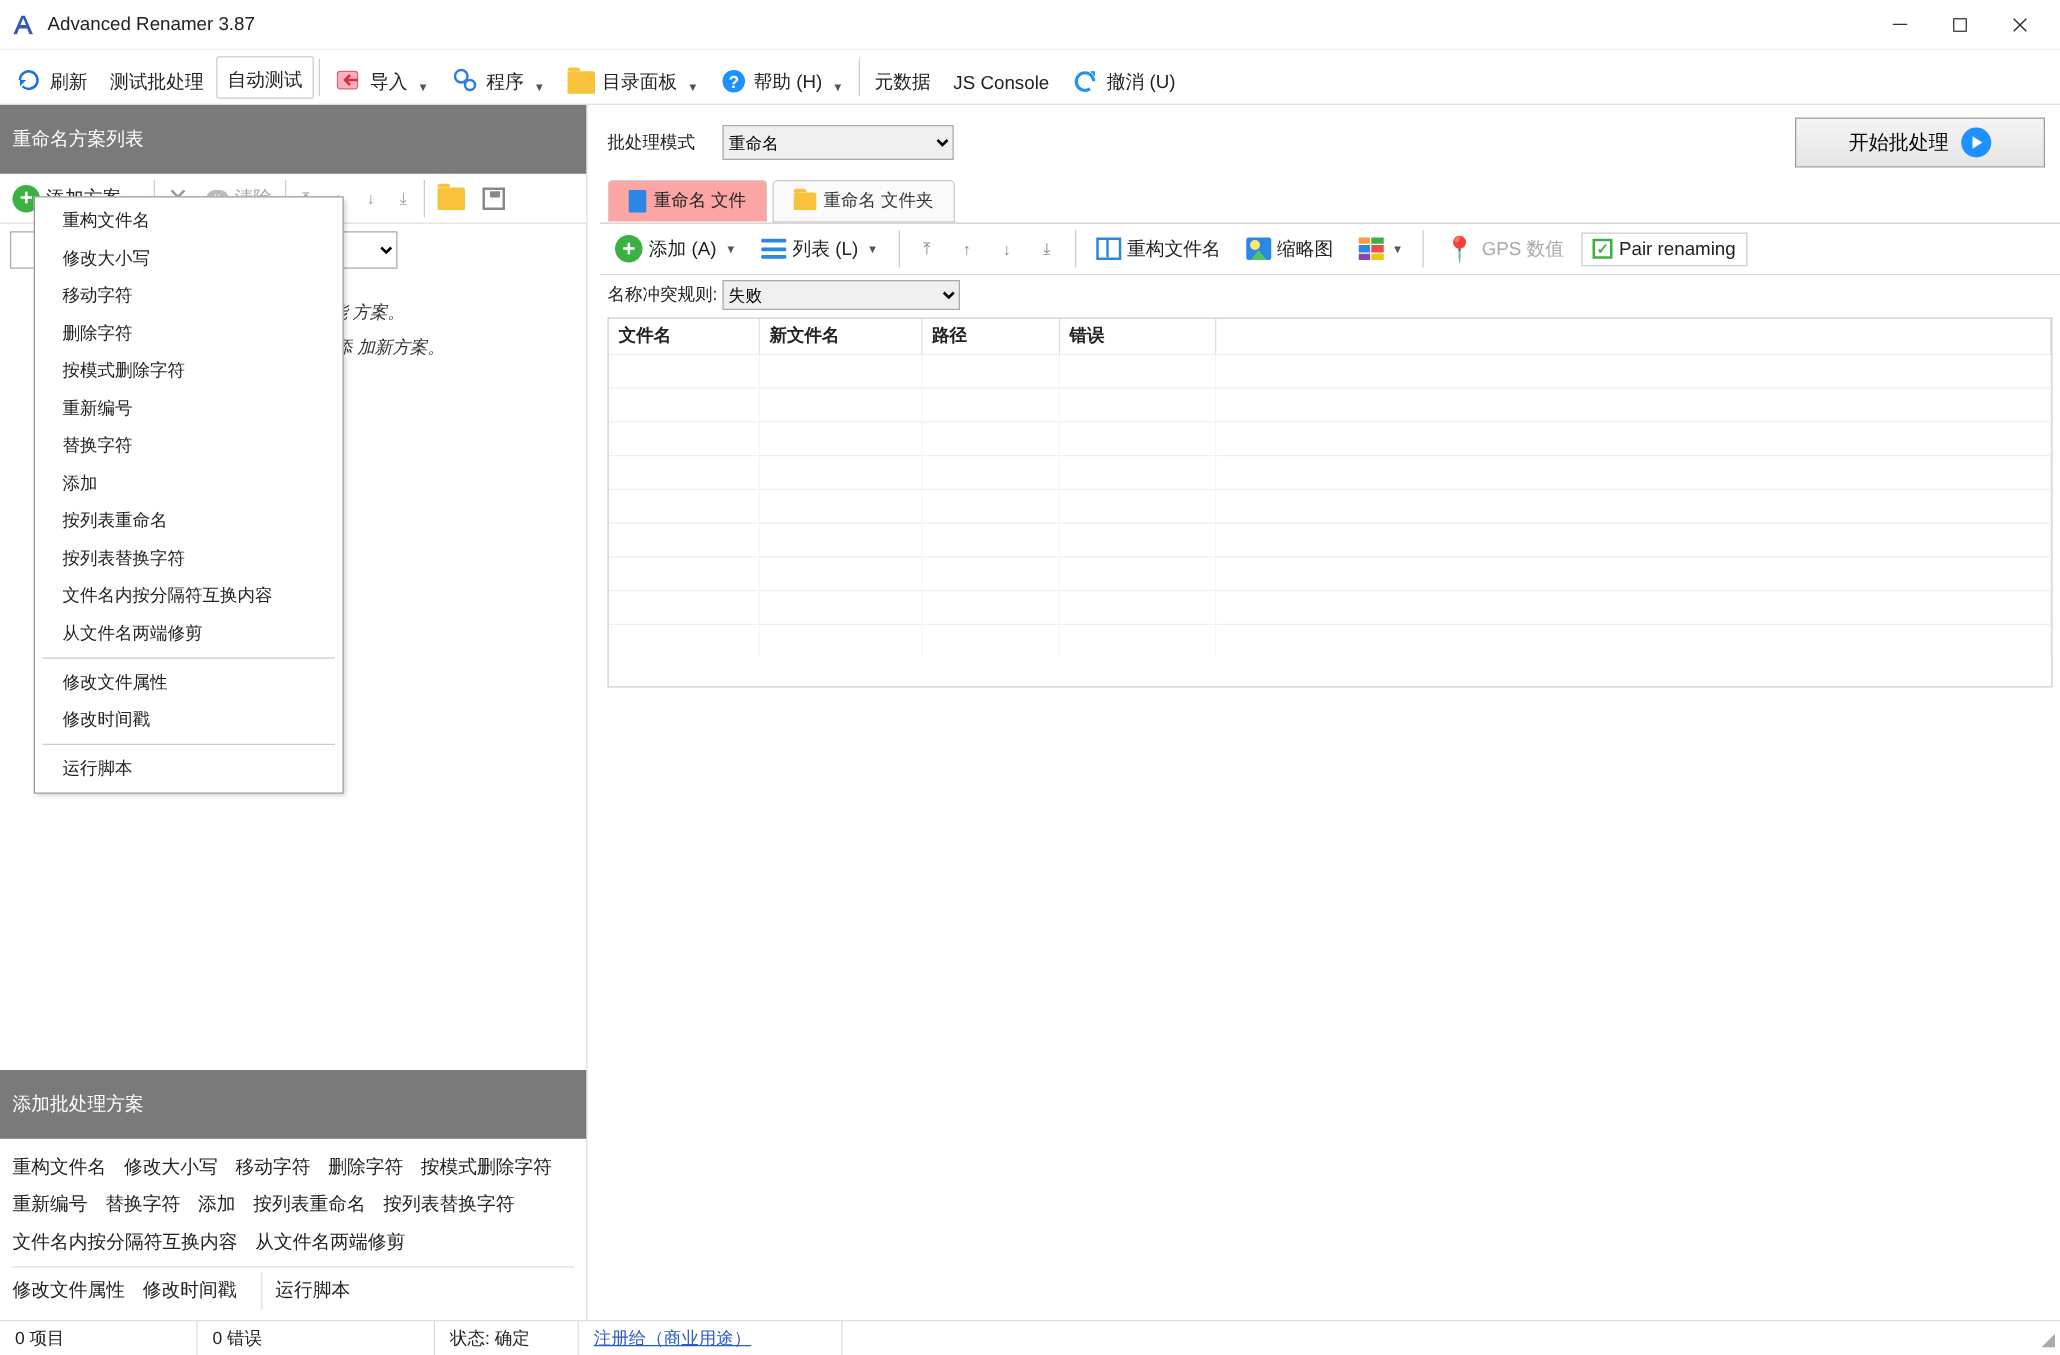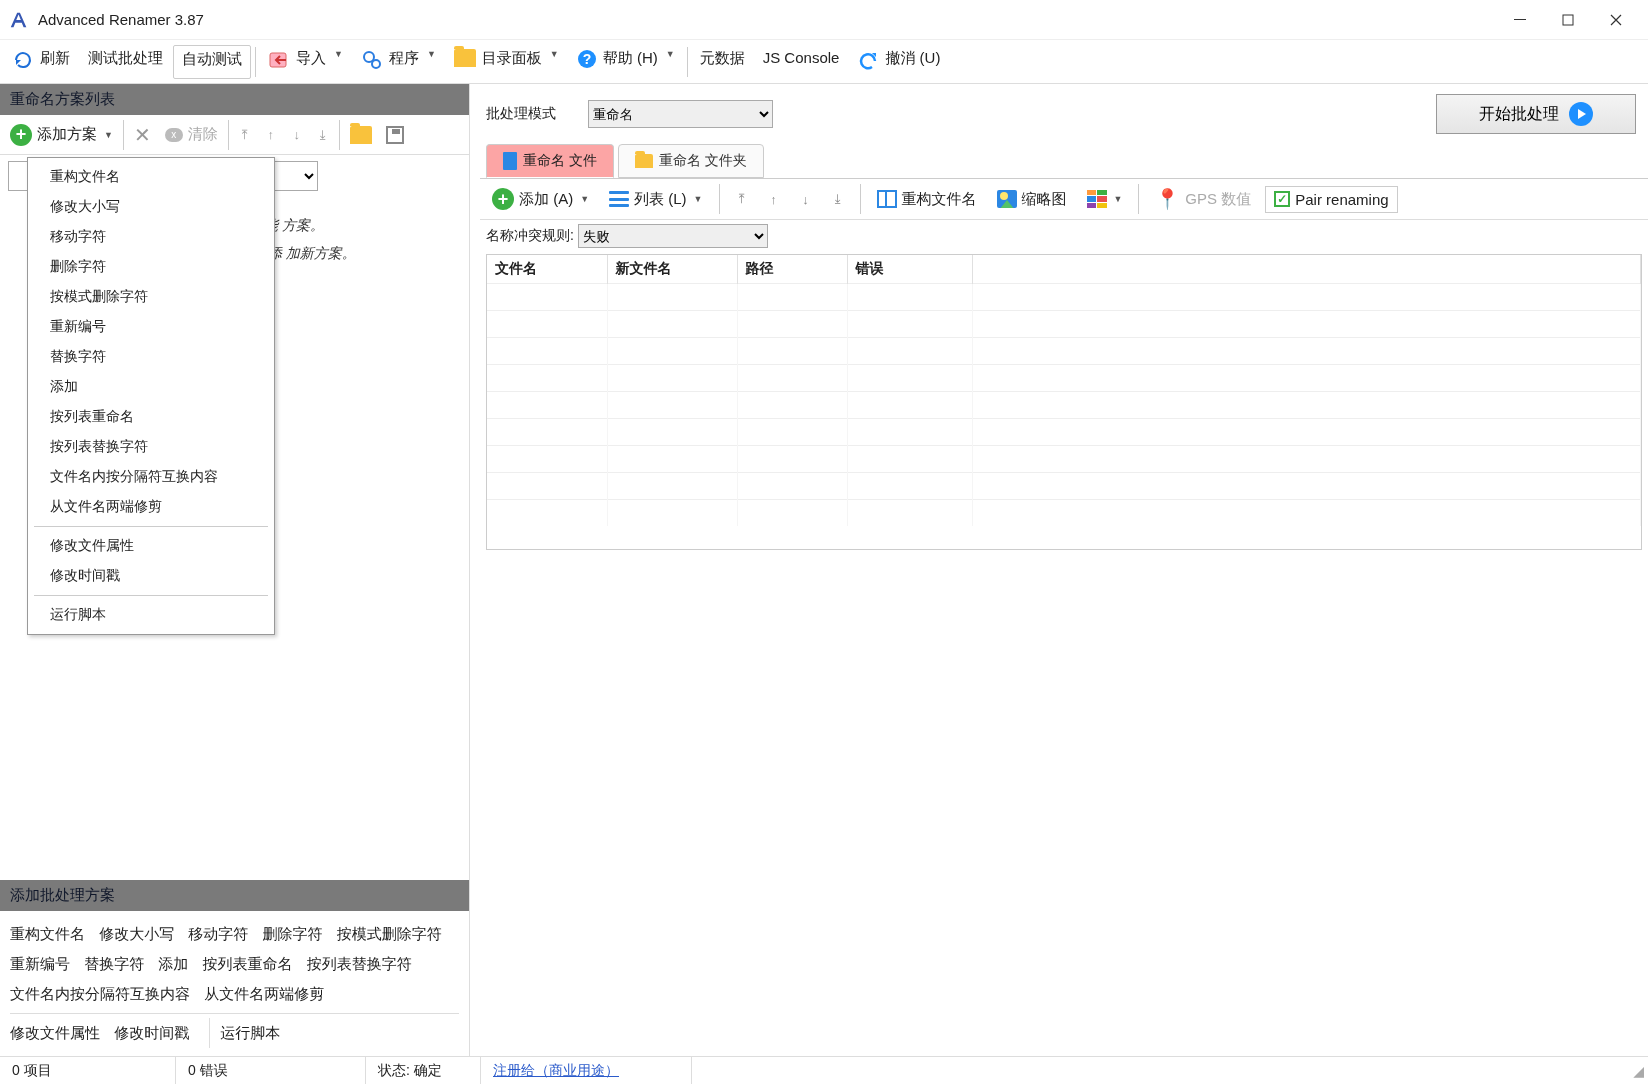--- a/index.html
+++ b/index.html
@@ -5,30 +5,30 @@
 * { box-sizing: border-box; margin: 0; padding: 0; font-family: "Microsoft YaHei", "Segoe UI", Arial, sans-serif; }
 body { background: #fff; font-size: 13px; color: #222; width: 1648px; height: 1084px; transform-origin: top left; position: relative; overflow: hidden; }
 
 .titlebar { height: 40px; display: flex; align-items: center; padding: 0 8px; border-bottom: 1px solid #eee; }
 .titlebar .logo { width: 22px; height: 22px; margin-right: 8px; }
 .titlebar .title { font-size: 15px; }
 .titlebar .spacer { flex: 1; }
 .winbtn { width: 48px; height: 28px; display: flex; align-items: center; justify-content: center; color: #333; cursor: pointer; }
 
 .toolbar { height: 44px; display: flex; align-items: center; padding: 0 4px; gap: 2px; border-bottom: 1px solid #ddd; background: #fff; }
-.tbtn { display: flex; align-items: flex-start; padding: 4px 8px; gap: 6px; font-size: 15px; cursor: pointer; border-radius: 2px; height: 34px; }
+.tbtn { display: flex; align-items: flex-end; padding: 4px 8px; gap: 6px; font-size: 15px; cursor: pointer; border-radius: 2px; height: 34px; }
 .tbtn.scoped { border: 1px solid #ccc; }
 .sep { width: 1px; height: 30px; background: #ccc; margin: 0 2px; }
 .drop-caret { font-size: 9px; margin-left: 2px; color: #555; }
 
 .main { display: flex; height: calc(100% - 40px - 44px - 28px); }
 .left-col { width: 470px; display: flex; flex-direction: column; border-right: 1px solid #ddd; }
 .right-col { flex: 1; display: flex; flex-direction: column; padding-left: 10px; }
 
-.panel-header { background: #7a7a7a; color: #0f172a; padding: 6px 10px; font-size: 15px; }
+.panel-header { background: #7a7a7a; color: #ffffff; padding: 18px 10px; font-size: 15px; }
 .method-toolbar { display: flex; align-items: center; height: 40px; padding: 2px 4px; gap: 2px; border-bottom: 1px solid #ddd; }
 .mt-btn { display: flex; align-items: center; gap: 5px; padding: 4px 6px; cursor: pointer; font-size: 15px; }
 .disabled { color: #aaa; }
 .arrow-box { width: 24px; height: 28px; display:flex; align-items:center; justify-content:center; color:#999; border: none; }
 .folder-ic { width: 22px; height: 18px; background: #f9c23c; border-radius: 2px 2px 0 0; position: relative; }
 .folder-ic:before { content:""; position:absolute; top:-3px; left:0; width:10px; height:3px; background:#f9c23c; border-radius:2px 2px 0 0;}
 .save-ic { width: 18px; height: 18px; border: 2px solid #888; background:#fff; position:relative; }
 .save-ic:after { content:""; position:absolute; top:1px; left:4px; width:8px; height:5px; background:#888;}
 
 .preset-row { padding: 6px 8px; }
@@ -39,21 +39,21 @@
 .dropdown-menu hr { border:0; border-top: 1px solid #ccc; margin: 4px 6px; }
 
 .help-text { padding: 20px 18px 10px; color: #333; font-style: italic; font-size: 14px; }
 .help-text p { margin-bottom: 10px; }
 
 .add-batch { margin-top: auto; }
 .batch-links { padding: 8px 10px; line-height: 2; font-size: 15px; }
 .batch-links span { margin-right: 10px; cursor: pointer; display:inline-block; }
 .batch-links hr { margin: 4px 0; border:0; border-top:1px solid #ddd;}
 
-.mode-row { display: flex; align-items: center; padding: 10px 6px 4px; gap: 32px; }
+.mode-row { display: flex; align-items: center; padding: 10px 6px 4px; gap: 22px; }
 .mode-row label { font-size: 14px; }
 .mode-row select { width: 185px; height: 28px; border: 1px solid #aaa; }
 .start-btn { margin-left: auto; margin-right: 6px; display:flex; align-items:center; gap:10px; width: 200px; height: 40px; justify-content: center; border: 1px solid #999; background: linear-gradient(#f4f4f4,#e5e5e5); cursor:pointer; font-size: 16px; }
 .play-circ { width: 24px; height: 24px; border-radius: 50%; background: #1e90ff; display:flex; align-items:center; justify-content:center; }
 .play-circ:after { content:""; border-left:8px solid #fff; border-top:5px solid transparent; border-bottom:5px solid transparent; margin-left:2px;}
 
 .tabs { display:flex; align-items:flex-end; height: 40px; padding-left: 6px; gap: 4px; }
 .tab { display:flex; align-items:center; gap:6px; padding: 7px 16px; border:1px solid #ccc; border-bottom:1px solid #fff; border-radius: 4px 4px 0 0; background:#fca5a5; font-size:14px; cursor:pointer; }
 .tab.inactive { background: #fafafa; border-bottom:1px solid #ccc; color:#333;}
 .file-ic { width:14px; height:18px; background:#2b87e3; border-radius:1px; position:relative;}
@@ -427,21 +427,21 @@
   <div class="mi">文件名内按分隔符互换内容</div>
   <div class="mi">从文件名两端修剪</div>
   <hr>
   <div class="mi">修改文件属性</div>
   <div class="mi">修改时间戳</div>
   <hr>
   <div class="mi">运行脚本</div>
 </div>
 
 <div class="statusbar">
-  <div class="cell" style="width:176px;">0 项目</div>
+  <div class="cell" style="width:158px;">0 项目</div>
   <div class="cell" style="width:190px;">0 错误</div>
   <div class="cell" style="width:115px;">状态: 确定</div>
   <div class="cell" style="border:none;">
       <span class="link">注册给（商业用途）</span>
     </div>
   <div class="cell" style="border:none; border-left:1px solid #ddd; width:200px; margin-left:60px;"></div>
   <div class="grip">◢</div>
 </div>
 
 </body></html>

